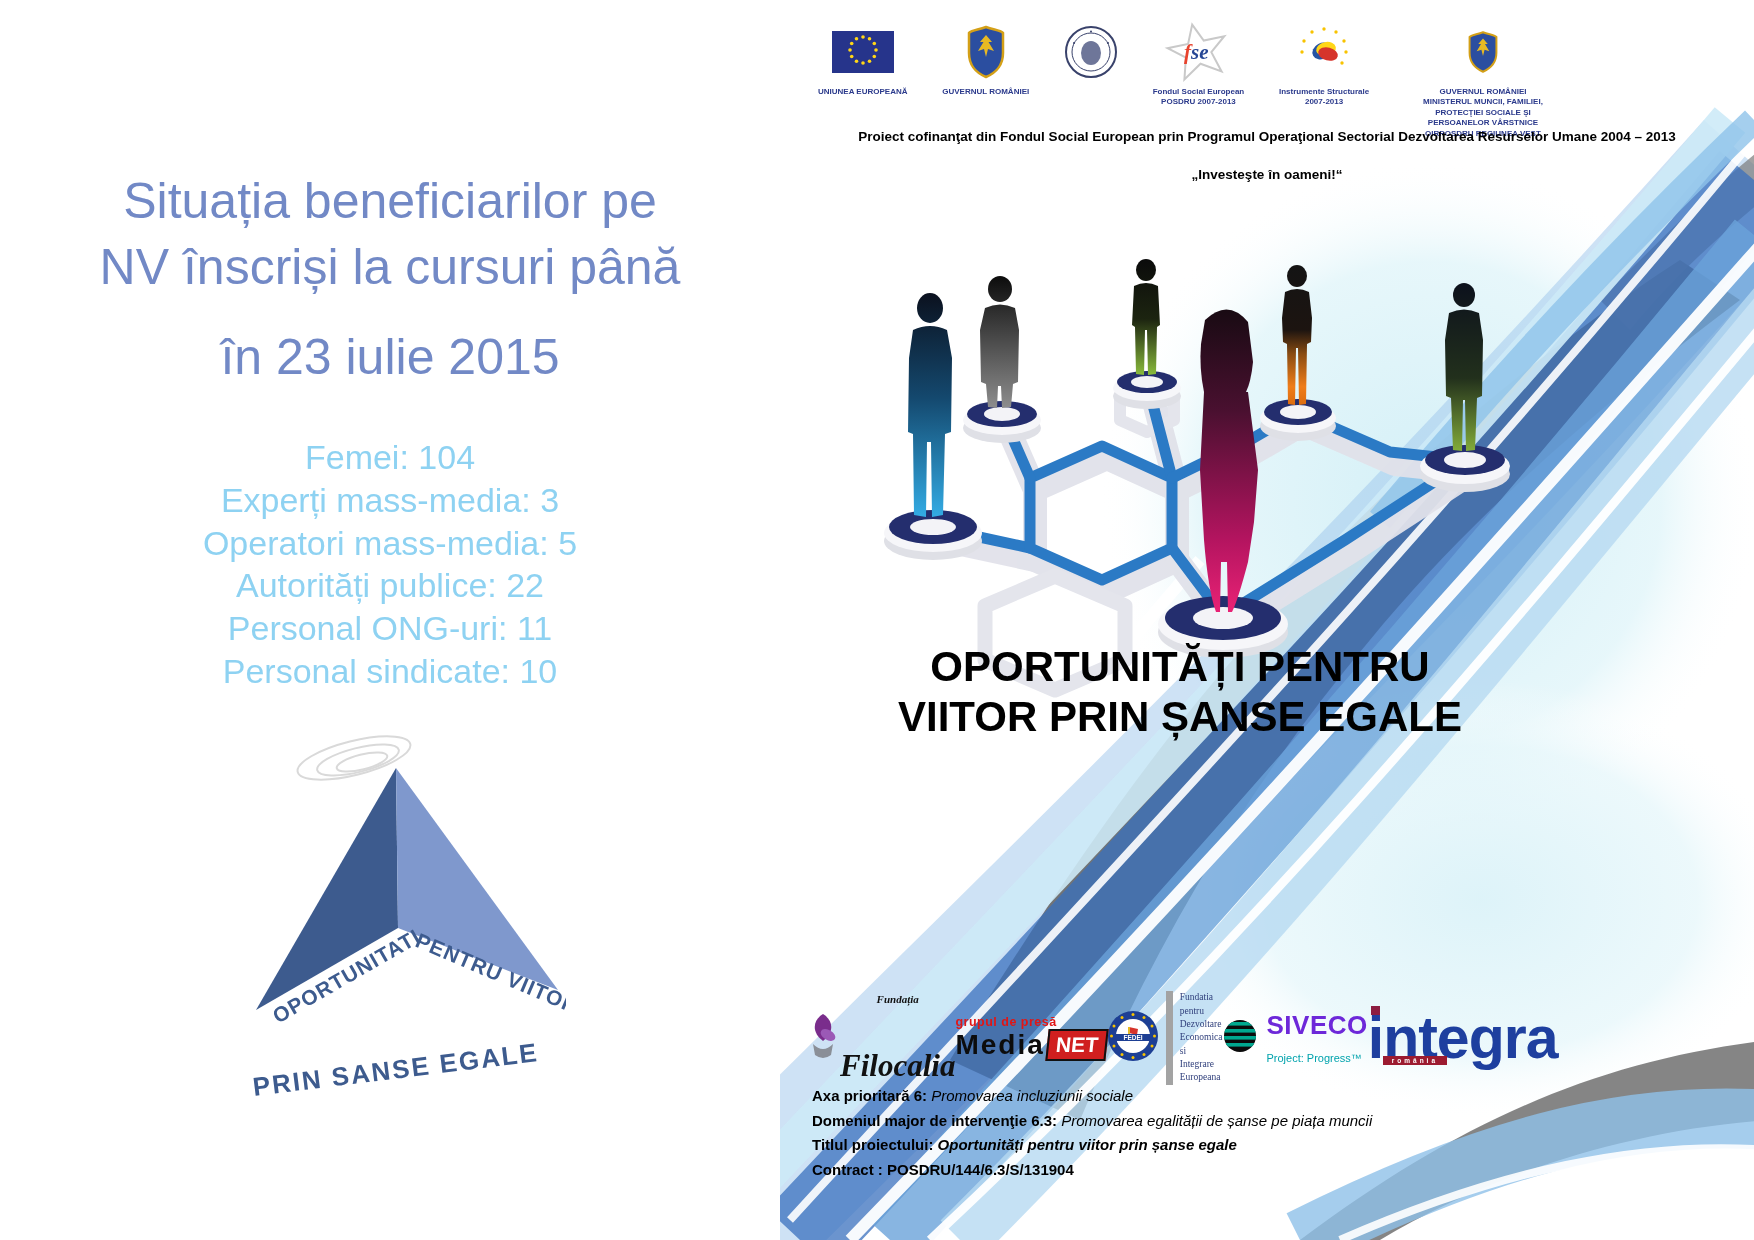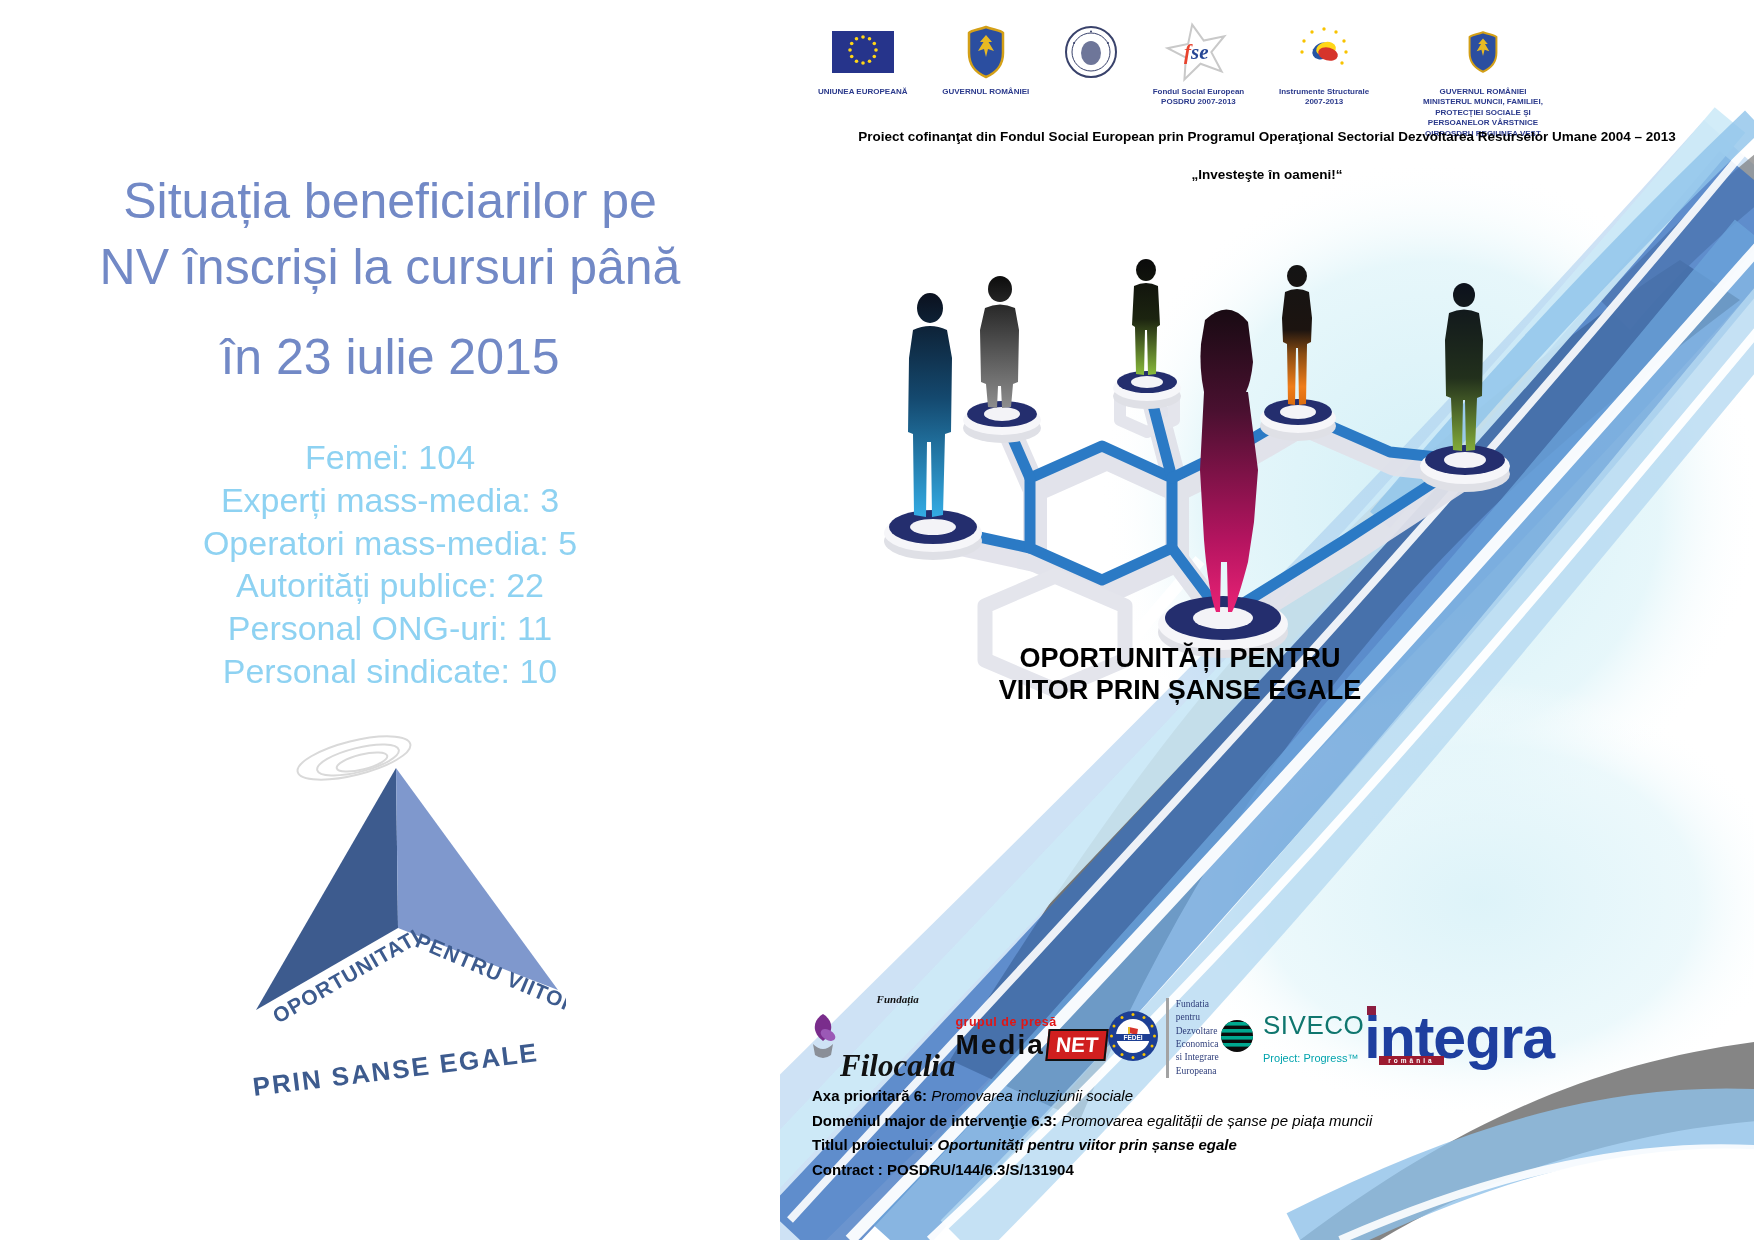--- a/index.html
+++ b/index.html
@@ -24,41 +24,41 @@
   .hlogo{display:flex;flex-direction:column;align-items:center;gap:5px;text-align:center;}
   .hgfx{height:60px;display:flex;align-items:center;}
   .hlabel{font-size:8px;font-weight:bold;color:#2b3a8c;line-height:1.3;white-space:pre-line;}
 
   .fund-line{position:absolute;top:129px;left:10px;right:10px;text-align:center;
              font-size:13.5px;font-weight:bold;color:#000;z-index:3;}
   .motto-line{position:absolute;top:167px;left:10px;right:10px;text-align:center;
               font-size:13.5px;font-weight:bold;color:#000;z-index:3;}
 
   .rtitle{position:absolute;top:642px;left:0;width:800px;text-align:center;
-          font-weight:bold;font-size:27px;line-height:1.2;color:#000;z-index:3;}
+          font-weight:bold;font-size:42px;line-height:1.2;color:#000;z-index:3;}
 
   .sponsors{position:absolute;left:26px;top:998px;width:748px;height:80px;display:flex;
             align-items:center;justify-content:space-between;z-index:3;}
   .sp{display:flex;align-items:center;}
   .filo-stack{display:flex;flex-direction:column;align-items:center;text-align:right;}
   .filo-top{font-family:"Liberation Serif",serif;font-style:italic;font-weight:bold;
             font-size:11px;color:#111;margin-bottom:-5px;}
   .filo-name{font-family:"Liberation Serif",serif;font-style:italic;font-weight:bold;
              font-size:31px;color:#111;margin-top:48px;}
   .mn-stack{display:flex;flex-direction:column;align-items:flex-start;}
   .mn-top{color:#e01616;font-weight:bold;font-size:12.5px;letter-spacing:.5px;}
   .mn-row{display:flex;align-items:center;}
   .mn-name{font-size:28px;font-weight:bold;color:#0c0c0c;letter-spacing:2px;}
   .mn-badge{display:inline-block;background:#d01f1f;color:#fff;font-weight:bold;font-size:21px;
             padding:2px 7px;margin-left:2px;border:2px solid #111;transform:skewX(-6deg);}
   .fedei-cap{font-family:"Liberation Serif",serif;font-size:9.5px;color:#31407c;
-             white-space:pre-line;border-left:3px solid #a3a3a3;padding-left:7px;
+             white-space:pre-line;border-left:7px solid #a3a3a3;padding-left:7px;
              margin-left:7px;line-height:1.4;}
   .siv-stack{display:flex;flex-direction:column;align-items:flex-start;margin-left:8px;}
-  .siv-name{font-size:26px;font-weight:normal;color:#0f766e;letter-spacing:.5px;line-height:1;}
+  .siv-name{font-size:26px;font-weight:bold;color:#6d28d9;letter-spacing:.5px;line-height:1;}
   .siv-tag{font-size:11px;color:#00a3ad;margin-top:14px;}
   .sp-integra{position:relative;}
   .int-name{font-size:59px;font-weight:bold;color:#1e3f9f;letter-spacing:-1px;line-height:1;}
   .int-dot{position:absolute;left:3px;top:-3px;width:9px;height:9px;background:#8c1d40;}
   .int-band{position:absolute;left:15px;bottom:3px;background:#9c1b30;color:#fff;
             font-size:6.5px;letter-spacing:3px;padding:1px 9px;font-weight:bold;}
 
   .details{position:absolute;left:32px;top:1084px;z-index:3;font-size:15px;color:#000;
            line-height:1.64;}
   .details .lab{font-weight:bold;}

